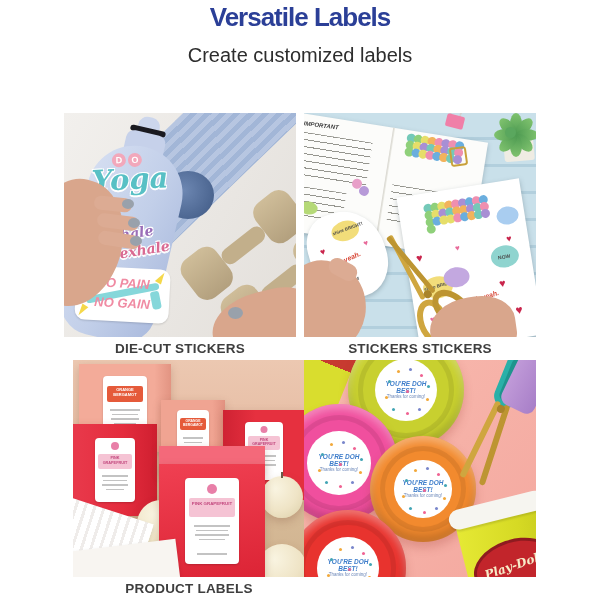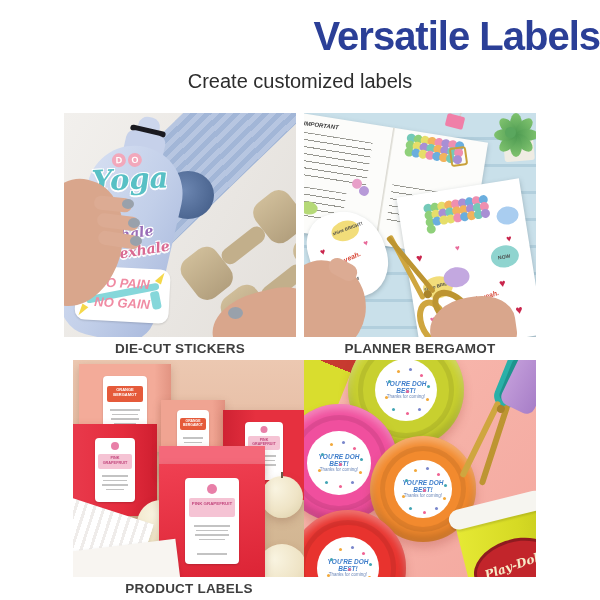--- a/index.html
+++ b/index.html
@@ -1,20 +1,20 @@
 <!DOCTYPE html>
 <html><head>
 <meta charset="utf-8">
 <style>
   html,body{margin:0;padding:0;background:#fff;}
   .page{position:relative;width:600px;height:600px;background:#ffffff;overflow:hidden;
         font-family:"Liberation Sans", sans-serif;}
   
   .hdr{position:absolute;top:0;left:0;width:600px;text-align:center;}
-  .title{margin:0;padding-top:14px;font-size:40px;font-weight:bold;color:#2b3f97;letter-spacing:-1px;text-align:right;}
+  .title{margin:0;padding-top:2px;font-size:26px;font-weight:bold;color:#2b3f97;letter-spacing:-1px;}
   .sub{margin-top:9px;font-size:20px;line-height:1.3;color:#2d2d2d;}
   
   .grid{position:absolute;left:64px;top:113px;width:472px;height:486px;}
   .tile{position:absolute;width:232px;}
   .t1{left:0;top:0;} .t2{left:240px;top:0;} .t3{left:9px;top:247px;} .t4{left:240px;top:247px;}
   .photo{position:relative;width:232px;overflow:hidden;}
   .ph-row1{height:224px;} .ph-row2{height:217px;}
   .cap{height:23px;display:flex;align-items:center;justify-content:center;
        font-size:13.5px;font-weight:bold;color:#3e3e3e;letter-spacing:.2px;}
   .abs{position:absolute;}
@@ -327,21 +327,21 @@
           <div class="petal" style="transform:rotate(180deg);"></div>
           <div class="petal" style="transform:rotate(225deg);"></div>
           <div class="petal" style="transform:rotate(270deg);"></div>
           <div class="petal" style="transform:rotate(315deg);"></div>
           <div class="abs blob" style="left:13px;top:22px;width:11px;height:11px;background:#5aa75e;"></div>
         </div>
         <div class="abs p2-clipwire"></div>
         <div class="abs p2-clip"></div>
         <div class="abs p2-clip2"></div>
       </div>
-      <div class="cap">PLANNER BERGAMOT</div>
+      <div class="cap">STICKERS STICKERS</div>
     </div>
 
     <div class="tile t3">
       <div class="photo ph-row2 p3">
         <div class="abs box p3-b1">
           <div class="lab" style="left:24px;top:12px;width:44px;height:62px;">
             <div class="band band-o" style="top:10px;height:14px;font-size:4px;line-height:1.2;padding-top:2px;">ORANGE BERGAMOT</div>
             <div class="tinylines" style="position:absolute;top:30px;left:0;width:100%;">
               <i style="width:30px;"></i>
                 <i style="width:26px;"></i>

